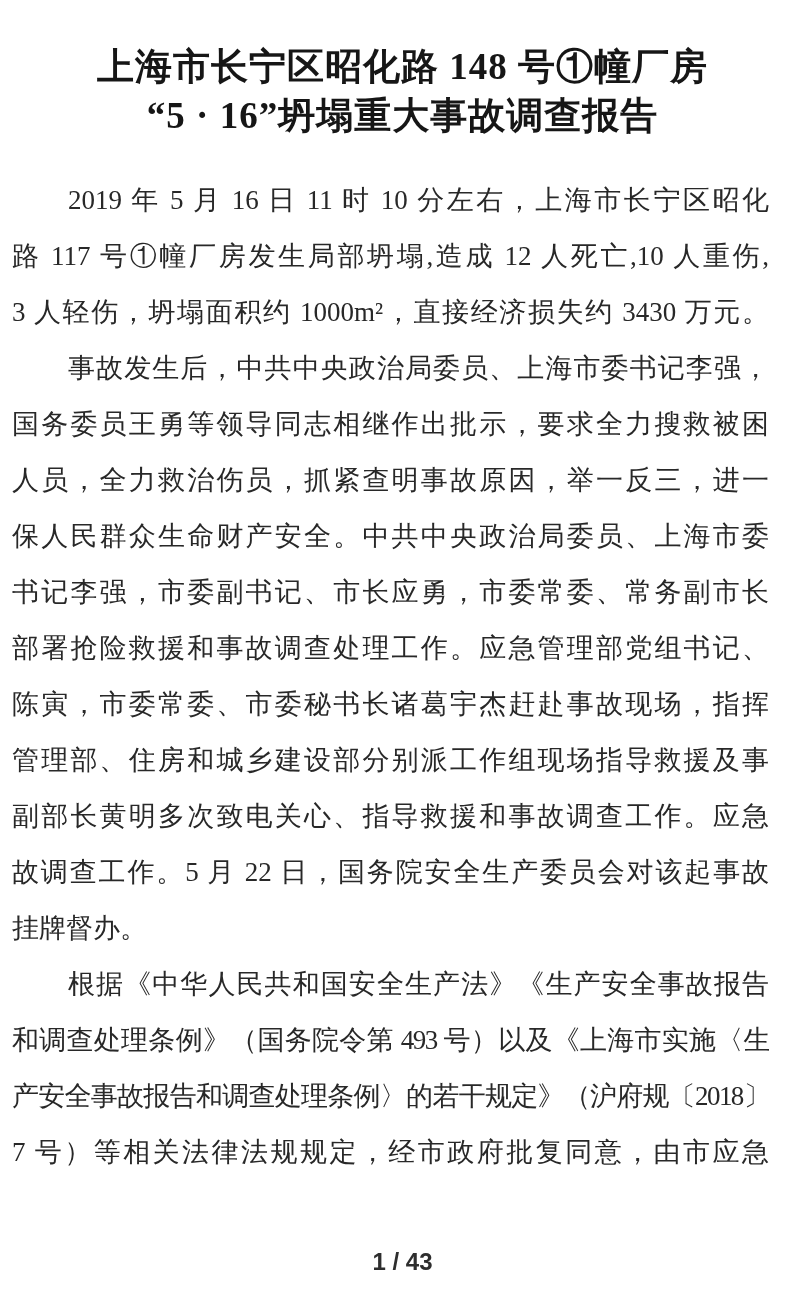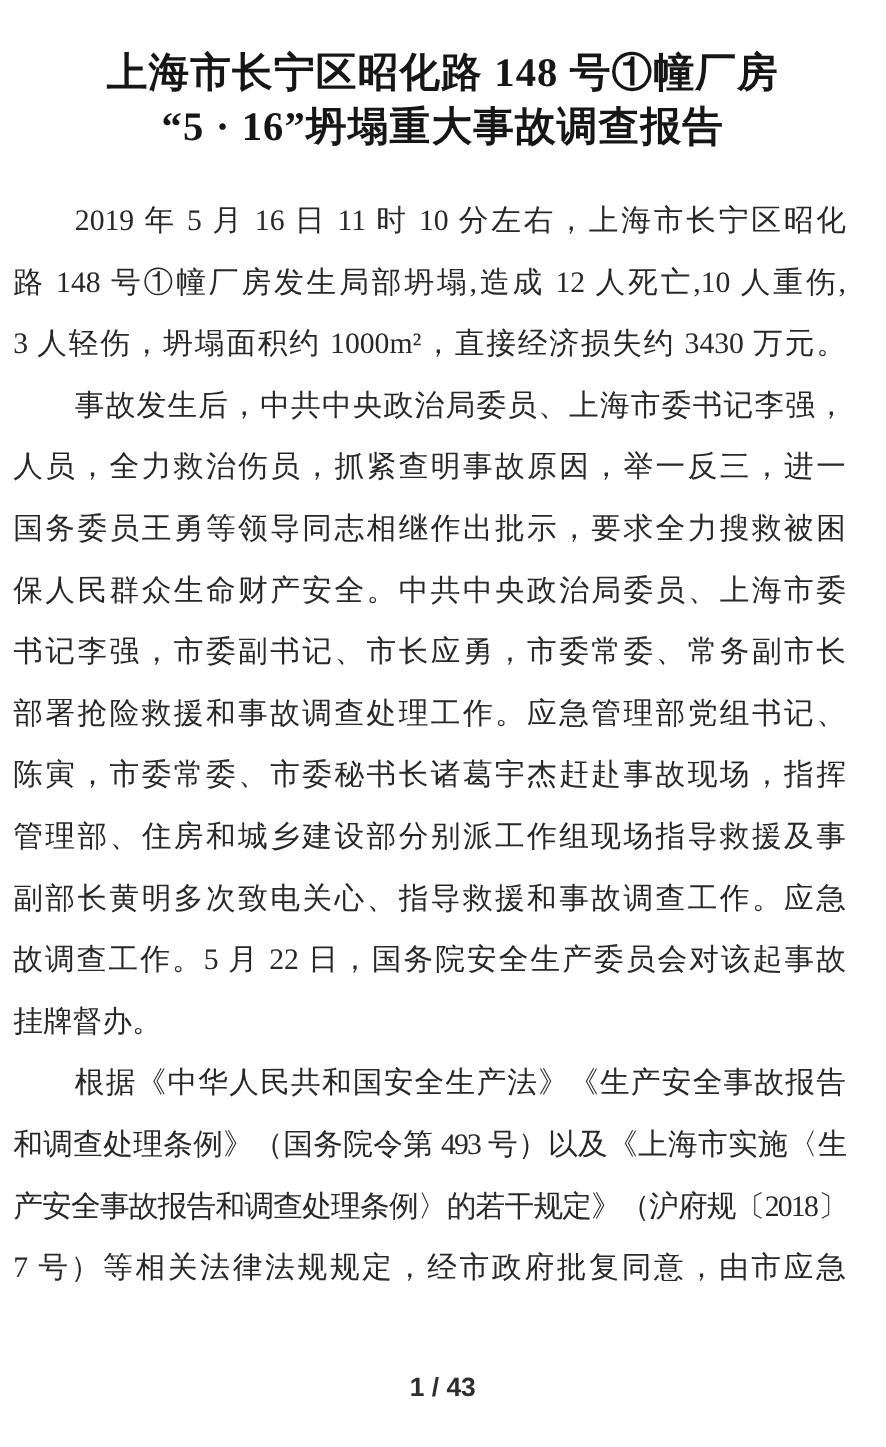--- a/index.html
+++ b/index.html
@@ -70,28 +70,28 @@
 
   <div class="doc-title">
     <div>上海市长宁区昭化路 148 号①幢厂房</div>
     <div>“5 · 16”坍塌重大事故调查报告</div>
   </div>
 
   <div class="doc-body">
 
     <div>
       <div class="line indent">2019 年 5 月 16 日 11 时 10 分左右，上海市长宁区昭化</div>
-      <div class="line">路 148 号①幢厂房发生局部坍塌,造成 12 人死亡,10 人重伤,</div>
+      <div class="line">路 117 号①幢厂房发生局部坍塌,造成 12 人死亡,10 人重伤,</div>
       <div class="line">3 人轻伤，坍塌面积约 1000m²，直接经济损失约 3430 万元。</div>
     </div>
 
     <div>
       <div class="line indent">事故发生后，中共中央政治局委员、上海市委书记李强，</div>
+      <div class="line">国务委员王勇等领导同志相继作出批示，要求全力搜救被困</div>
       <div class="line">人员，全力救治伤员，抓紧查明事故原因，举一反三，进一</div>
-      <div class="line">国务委员王勇等领导同志相继作出批示，要求全力搜救被困</div>
       <div class="line">保人民群众生命财产安全。中共中央政治局委员、上海市委</div>
       <div class="line">书记李强，市委副书记、市长应勇，市委常委、常务副市长</div>
       <div class="line">部署抢险救援和事故调查处理工作。应急管理部党组书记、</div>
       <div class="line">陈寅，市委常委、市委秘书长诸葛宇杰赶赴事故现场，指挥</div>
       <div class="line">管理部、住房和城乡建设部分别派工作组现场指导救援及事</div>
       <div class="line">副部长黄明多次致电关心、指导救援和事故调查工作。应急</div>
       <div class="line">故调查工作。5 月 22 日，国务院安全生产委员会对该起事故</div>
       <div class="line short">挂牌督办。</div>
     </div>
 

